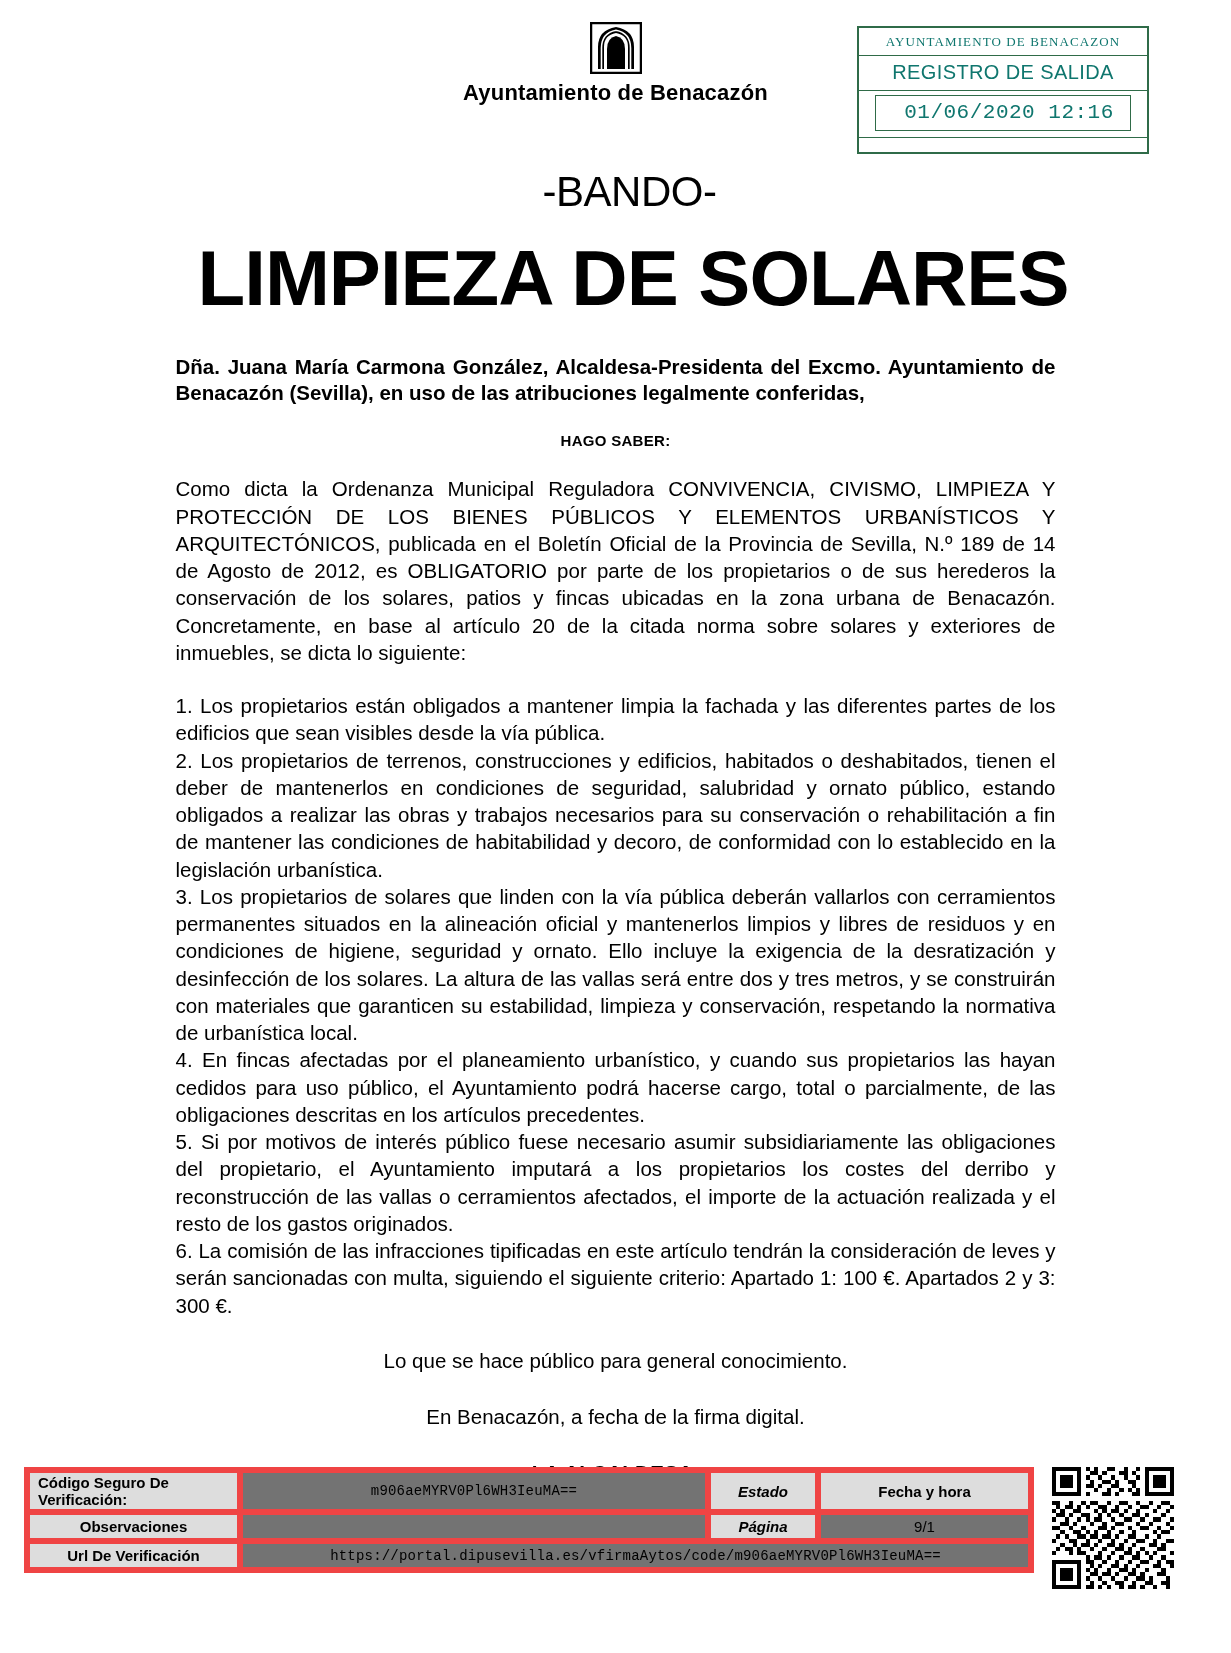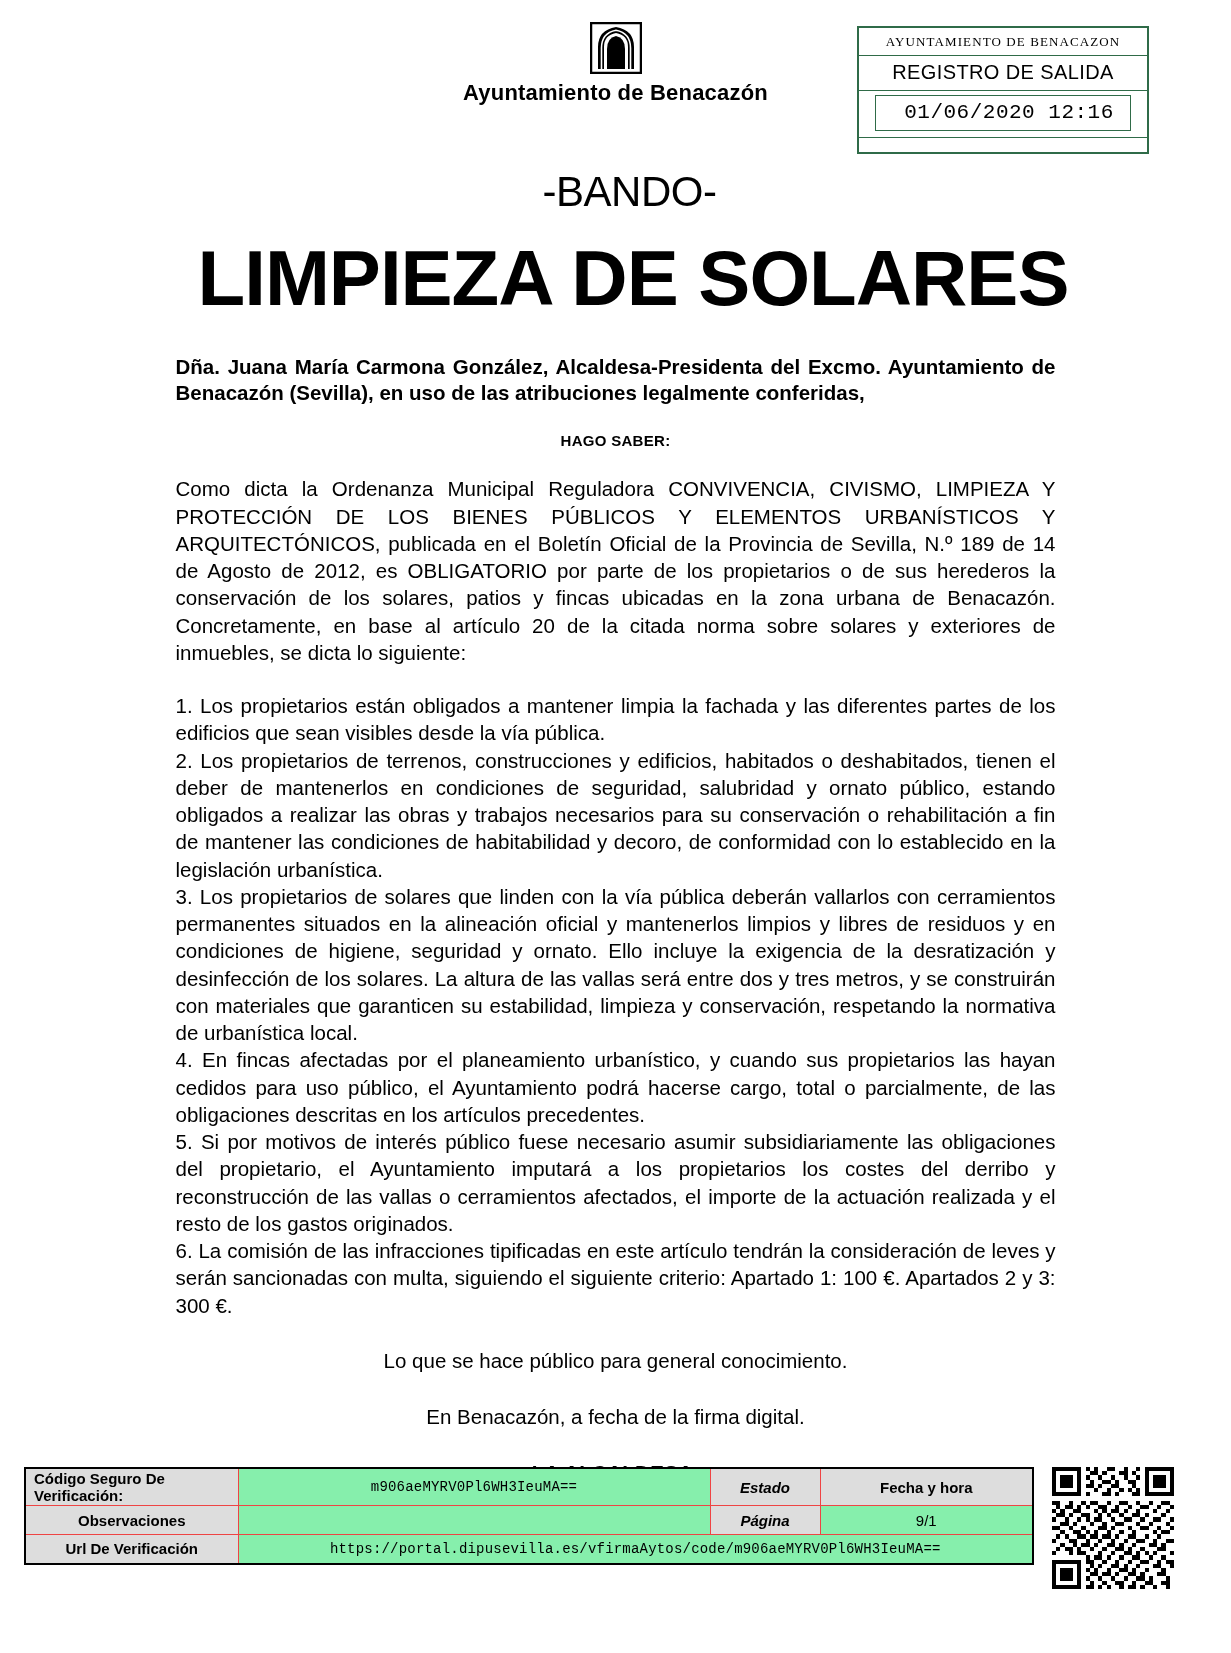--- a/index.html
+++ b/index.html
@@ -41,21 +41,21 @@
     letter-spacing: 0.2px;
   }
 
   
   .stamp {
     position: absolute;
     right: 82px;
     top: 26px;
     width: 292px;
     border: 2px solid #2f6b48;
-    color: #000000;
+    color: #0f766e;
     background: #ffffff;
     padding: 0;
   }
   .stamp-row {
     border-bottom: 1px solid #2f6b48;
     text-align: center;
   }
   .stamp-row:last-child { border-bottom: none; }
   .stamp-org {
     font-family: "Liberation Serif", serif;
@@ -169,38 +169,38 @@
     align-items: flex-start;
     gap: 18px;
   }
   table.vtable {
     border-collapse: collapse;
     width: 1010px;
     table-layout: fixed;
     border: 2px solid #000000;
   }
   table.vtable td {
-    border: 1px solid #ef4444;
+    border: 6px solid #ef4444;
     font-size: 15px;
     height: 29px;
     padding: 1px 6px;
     vertical-align: middle;
   }
   td.lbl {
     background: #dddddd;
     text-align: center;
     font-weight: bold;
     width: 213px;
   }
   td.lbl.first {
     text-align: left;
     padding-left: 8px;
   }
   td.val {
-    background: #86efac;
+    background: #737373;
     text-align: left;
   }
   td.val.mono {
     font-family: "Liberation Mono", monospace;
     font-size: 14px;
     text-align: center;
     letter-spacing: 0.2px;
   }
   td.lbl.small { width: 110px; font-style: italic; }
   td.val.center {

